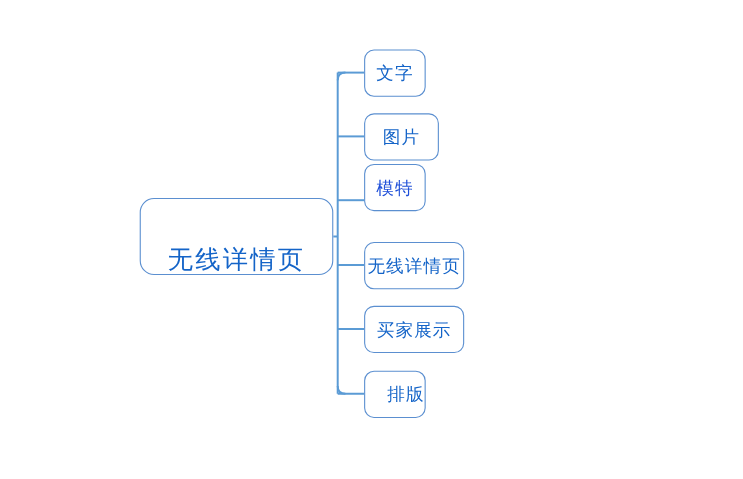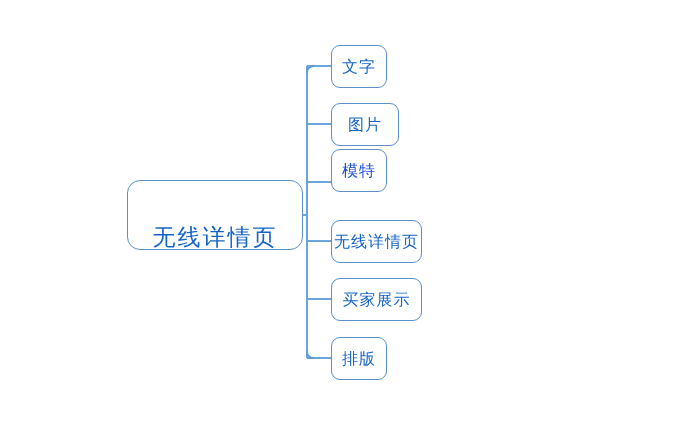--- a/index.html
+++ b/index.html
@@ -86,18 +86,18 @@
       </div>
       <div class="node child" style="left: 331px; top: 149px; width: 56px; height: 43px; border-color: rgb(91, 143, 208); color: #1d4ed8;">
         <span class="node-label">模特</span>
       </div>
       <div class="node child" style="left: 331px; top: 220px; width: 91px; height: 43px; border-color: rgb(91, 143, 208); color: rgb(20, 100, 200);">
         <span class="node-label">无线详情页</span>
       </div>
       <div class="node child" style="left: 331px; top: 278px; width: 91px; height: 43px; border-color: rgb(91, 143, 208); color: rgb(20, 100, 200);">
         <span class="node-label">买家展示</span>
       </div>
-      <div class="node child" style="left: 331px; top: 337px; width: 56px; height: 43px; border-color: rgb(91, 143, 208); color: rgb(20, 100, 200);">
+      <div class="node child" style="left: 331px; top: 337px; width: 56px; height: 43px; border-color: rgb(91, 143, 208); color: rgb(20, 100, 200); justify-content: flex-end;">
         <span class="node-label">排版</span>
       </div>
     </div>
 
 </div>
 
 </body></html>

